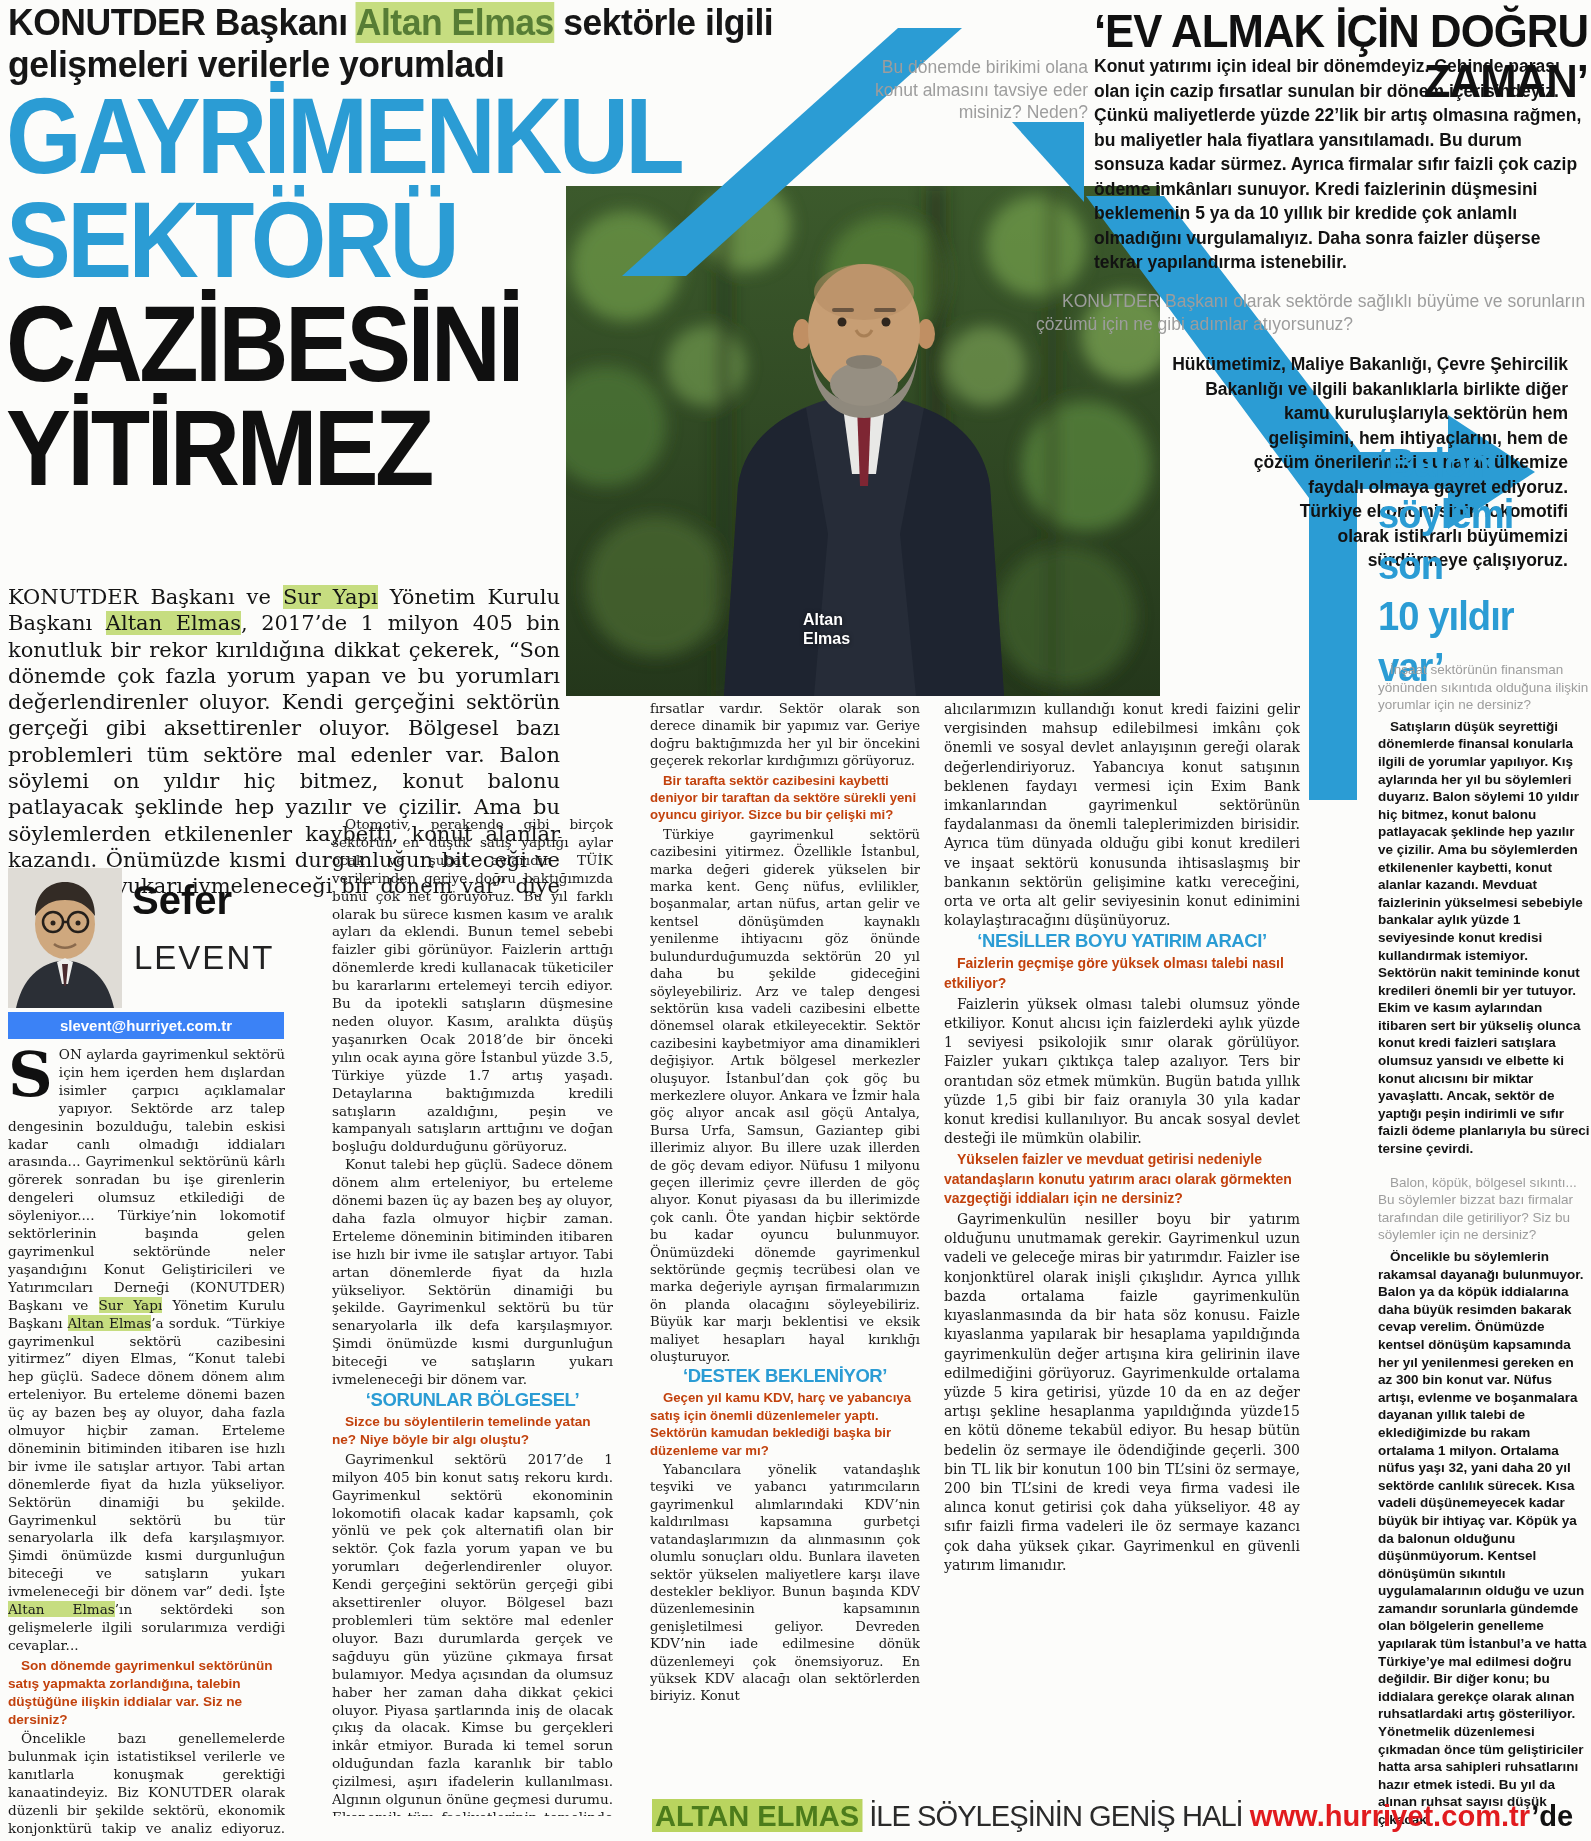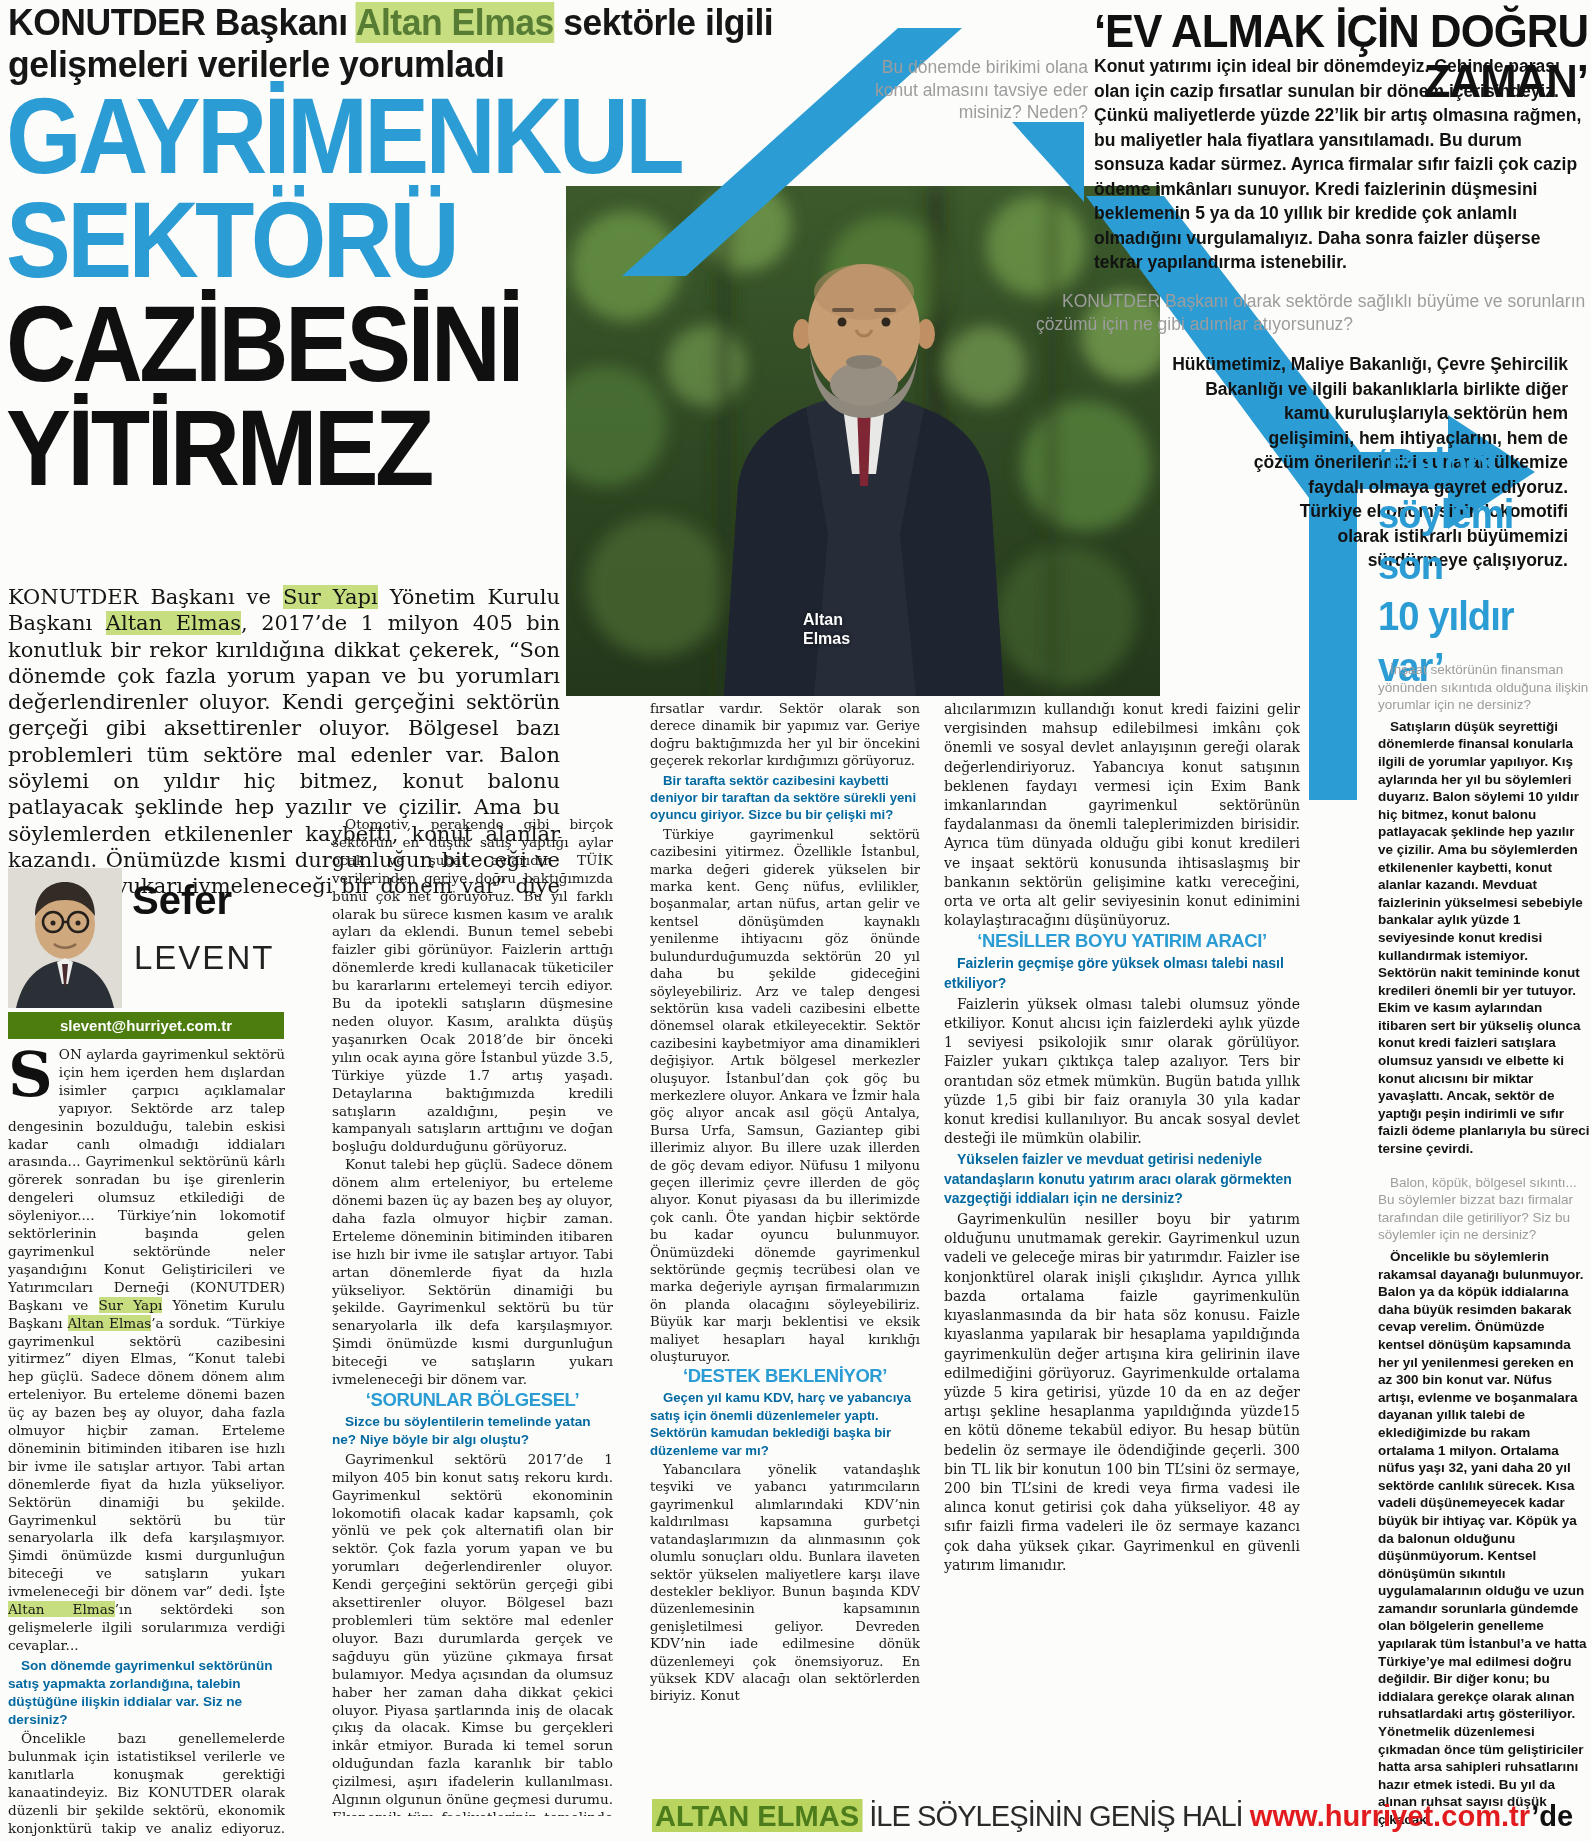--- a/index.html
+++ b/index.html
@@ -46,28 +46,28 @@
   .sidebar{left:1378px;top:645px;width:212px;height:1190px;overflow:hidden;z-index:4;
            font-family:"Liberation Sans",sans-serif;font-size:13.5px;line-height:17.6px;}
   .sidebar .q{color:#9d9d9d;font-weight:500;text-indent:12px;margin:16px 0 2px;}
   .sidebar .a{color:#131313;font-weight:bold;margin:4px 0 4px;text-align:left;text-indent:12px;}
   
   .author-photo{left:8px;top:868px;width:114px;height:140px;}
   .author-first{left:132px;top:878px;font-family:"Liberation Sans",sans-serif;font-weight:bold;
                 font-size:40px;color:#111;line-height:44px;}
   .author-last{left:134px;top:926px;font-family:"Liberation Sans",sans-serif;font-weight:300;
                font-size:33px;color:#222;letter-spacing:2px;line-height:40px;margin-top:12px;}
-  .email-bar{left:8px;top:1012px;width:276px;height:27px;background:#4d7c0f;color:#fff;
+  .email-bar{left:8px;top:1012px;width:276px;height:27px;background:#3b82f6;color:#fff;
              font-family:"Liberation Sans",sans-serif;font-weight:bold;font-size:15px;
              line-height:27px;text-align:center;}
   
   .col{position:absolute;text-align:justify;font-size:13.6px;line-height:17.9px;color:#191919;overflow:hidden;}
   .col p{margin:0;text-indent:13px;}
   .col p.noindent{text-indent:0;}
-  .col .q{font-family:"Liberation Sans",sans-serif;font-weight:bold;color:#0369a1;
+  .col .q{font-family:"Liberation Sans",sans-serif;font-weight:bold;color:#c2410c;
           text-align:left;text-indent:13px;margin:2px 0;}
   .subhead{font-family:"Liberation Sans",sans-serif;font-weight:800;color:#2b9cd4;
            text-align:center;font-size:18.5px;line-height:22px;margin:10px 0 6px;
            letter-spacing:-.4px;text-indent:0 !important;}
   #colA{left:8px;top:1046px;width:277px;height:795px;}
   #colB{left:332px;top:816px;width:281px;height:1000px;}
   #colC{left:650px;top:700px;width:270px;height:1102px;font-size:13.2px;line-height:17.4px;}
   #colD{left:944px;top:700px;width:356px;height:1102px;font-size:14px;line-height:19.2px;}
   .dropcap{float:left;font-family:"DejaVu Serif",serif;font-weight:bold;font-size:62px;
            line-height:50px;padding:4px 6px 0 0;color:#101010;}

